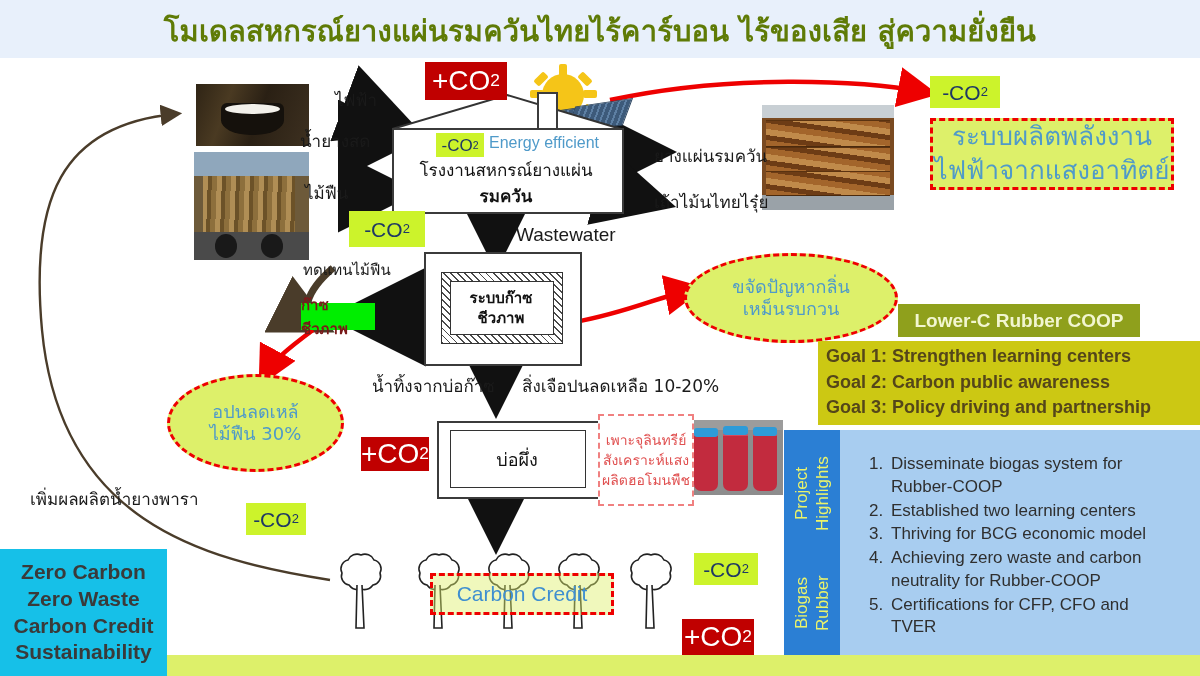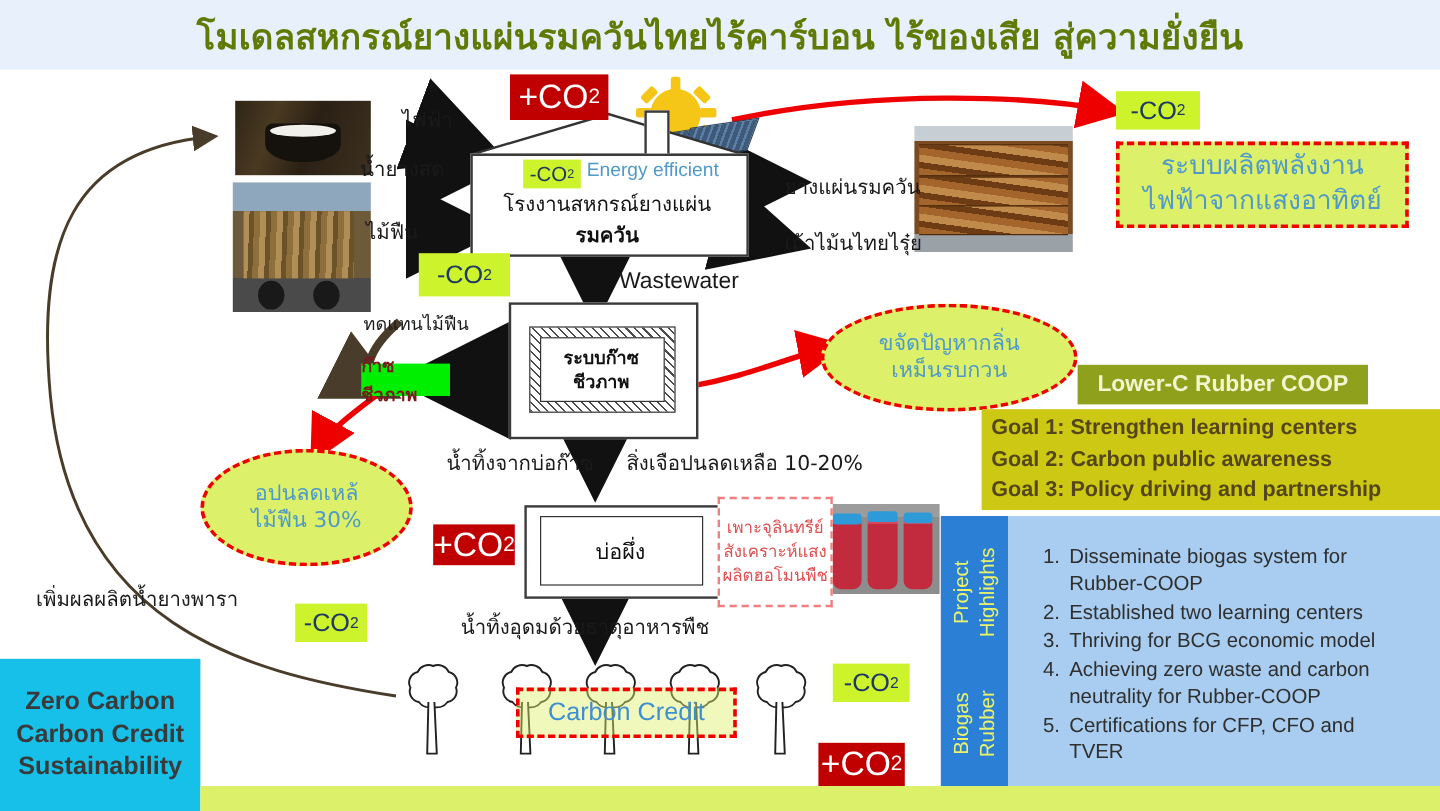--- a/index.html
+++ b/index.html
@@ -61,21 +61,21 @@
     display:flex;align-items:center;justify-content:center;
     text-align:center;
     color:#4f9ac9;
     font-size:18px;
     line-height:1.25;
   }
   .dashbox{
     border:3px dashed #ee0000;
     background:#ddf06a;
     display:flex;align-items:center;justify-content:center;
-    text-align:left;color:#4f9ac9;font-size:22px;line-height:1.3;
+    text-align:left;color:#4f9ac9;font-size:26px;line-height:1.3;
   }
   .dashbox-pink{
     border:2px dashed #f08080;
     background:#ffffff;
     display:flex;align-items:center;justify-content:center;
     text-align:center;color:#e05050;font-size:14px;line-height:1.45;
   }
 
   
   .lbl{font-size:17px;color:#1a1a1a;white-space:nowrap;}
@@ -326,21 +326,20 @@
   <div class="abs thai" style="left:450px;top:306px;width:102px;text-align:center;font-size:15px;font-weight:bold;color:#111;">ชีวภาพ</div>
 
   <div class="abs thai" style="left:301px;top:303px;width:74px;height:27px;background:#00ee00;color:#7a1a1a;font-size:15px;font-weight:bold;display:flex;align-items:center;justify-content:center;">ก๊าซชีวภาพ</div>
 
   <div class="abs lbl thai" style="left:372px;top:372px;">น้ำทิ้งจากบ่อก๊าซ</div>
   <div class="abs lbl thai" style="left:522px;top:372px;">สิ่งเจือปนลดเหลือ 10-20%</div>
 
   <div class="plainbox abs" style="left:437px;top:421px;width:161px;height:74px;"></div>
   <div class="abs" style="left:450px;top:430px;width:134px;height:56px;border:1.6px solid #333;background:#fff;"></div>
   <div class="abs thai" style="left:450px;top:445px;width:134px;text-align:center;font-size:18px;color:#111;">บ่อผึ่ง</div>
-  <div class="abs lbl thai" style="left:384px;top:508px;">น้ำทิ้งอุดมด้วยธาตุอาหารพืช</div>
 
   <div class="dashbox-pink abs thai" style="left:598px;top:414px;width:92px;height:88px;flex-direction:column;">
     <div>เพาะจุลินทรีย์</div>
     <div>สังเคราะห์แสง</div>
     <div>ผลิตฮอโมนพืช</div>
   </div>
 
   <div class="ellipse abs thai" style="left:684px;top:253px;width:208px;height:84px;flex-direction:column;">
     <div>ขจัดปัญหากลิ่น</div>
     <div>เหม็นรบกวน</div>
@@ -407,19 +406,20 @@
         <li>Established two learning centers</li>
         <li>Thriving for BCG economic model</li>
         <li>Achieving zero waste and carbon neutrality for Rubber-COOP</li>
         <li>Certifications for CFP, CFO and TVER</li>
       </ol>
     </div>
   </div>
 
   <div class="cyan-block abs" style="left:0px;top:549px;width:167px;height:127px;">
     <div>Zero Carbon</div>
+    <div>Zero Waste</div>
     <div>Carbon Credit</div>
     <div>Sustainability</div>
   </div>
 
   <div class="bottom-strip abs" style="left:167px;top:655px;width:1033px;height:21px;"></div>
 
 </div>
 
 </body></html>

